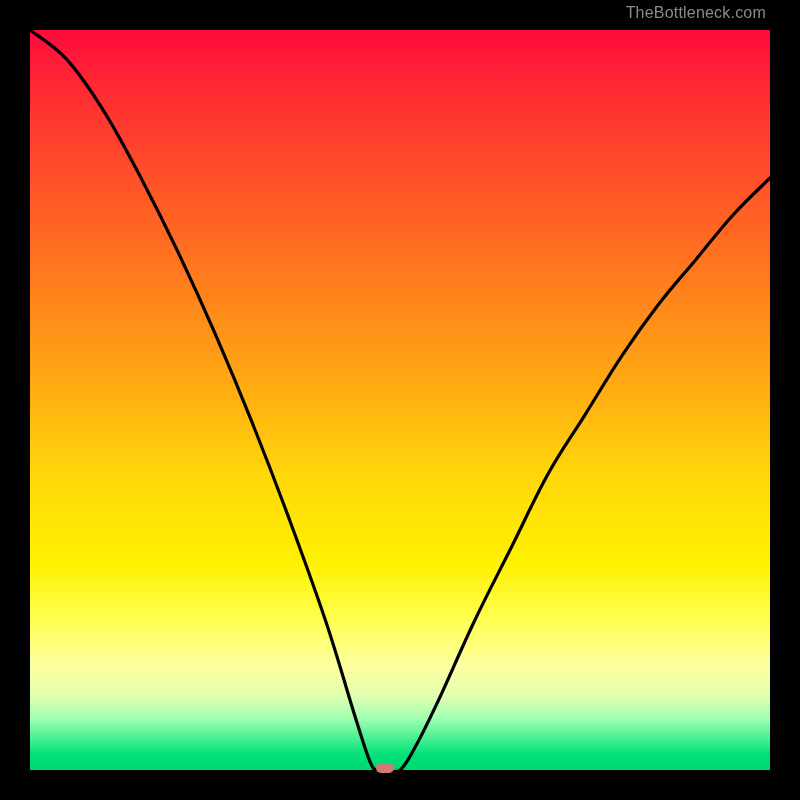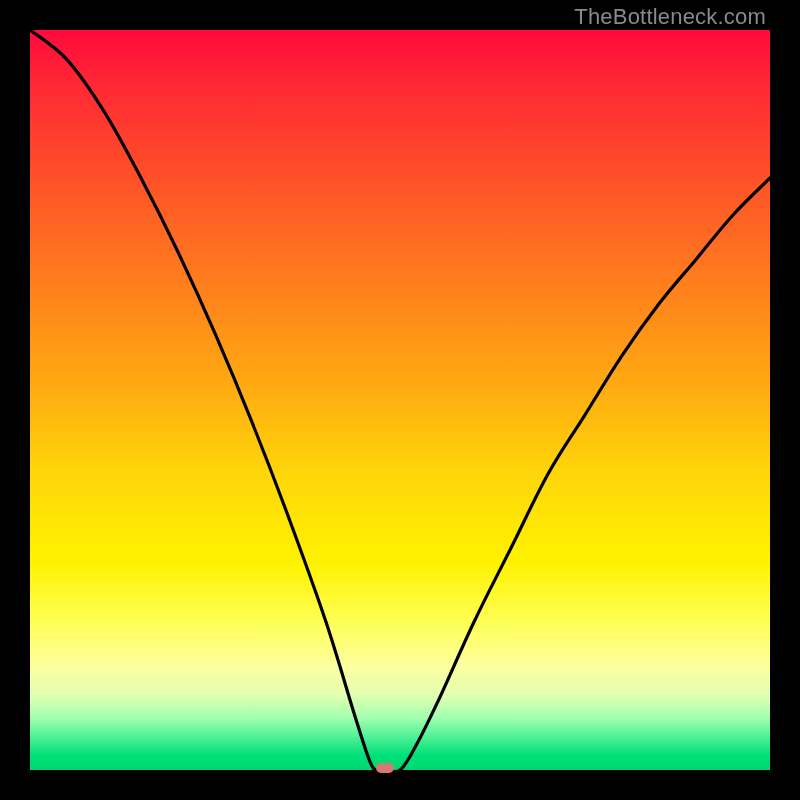--- a/index.html
+++ b/index.html
@@ -48,21 +48,21 @@
       #40ee90 96%,
       #00e078 98%,
       #00d872 100%
     );
   }
   .watermark {
     position: absolute;
     top: 4px;
     right: 34px;
     color: #8a8a8a;
-    font-size: 22px;
+    font-size: 16px;
     letter-spacing: 0.2px;
     font-weight: 500;
   }
   svg.curve {
     position: absolute;
     left: 0;
     top: 0;
     width: 100%;
     height: 100%;
   }

